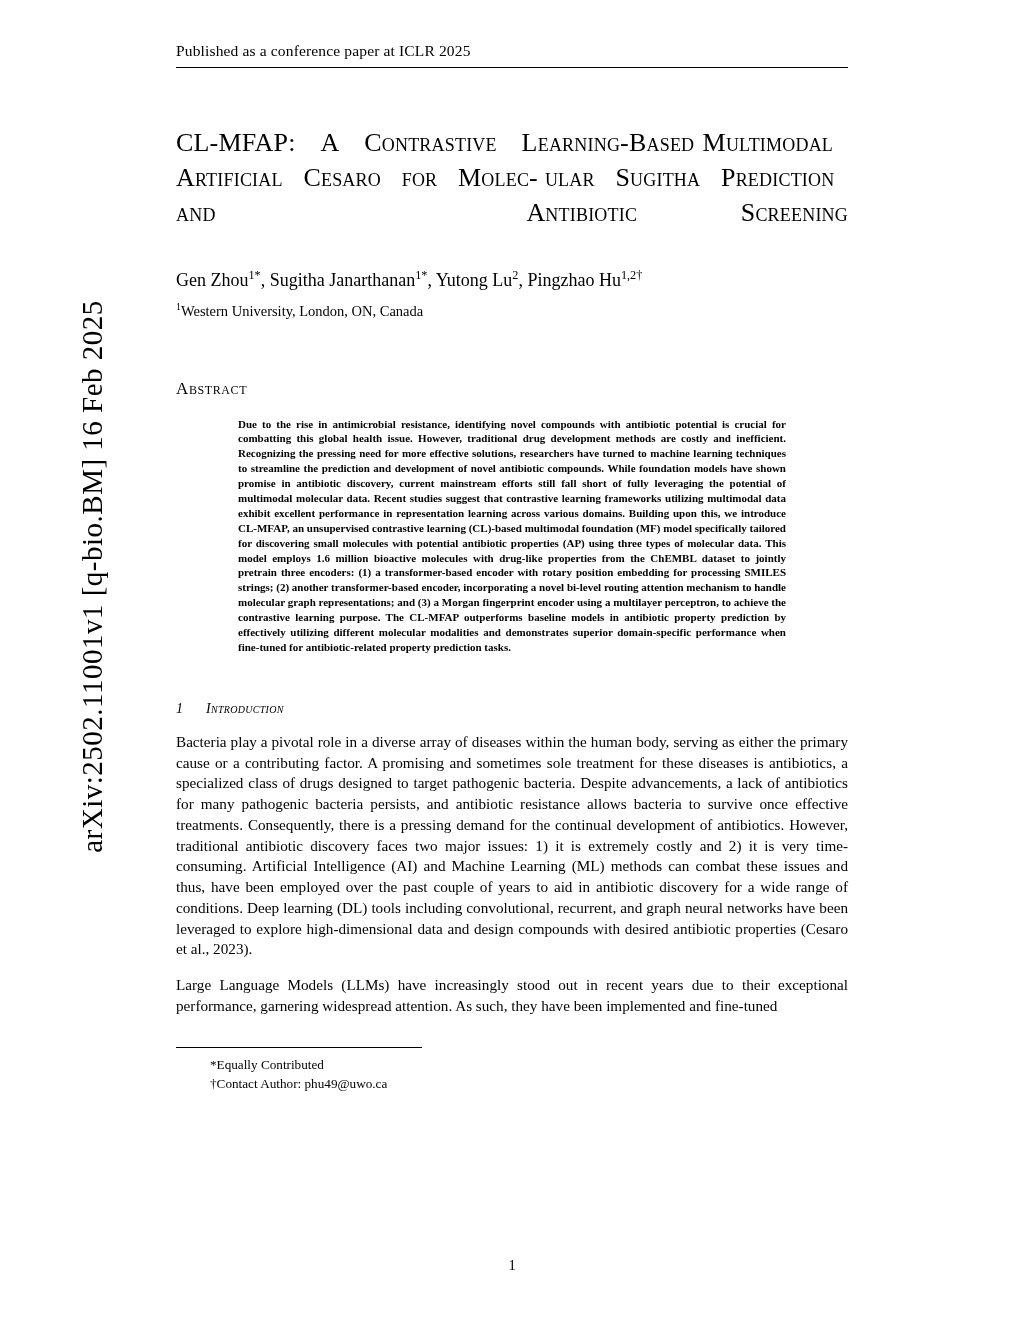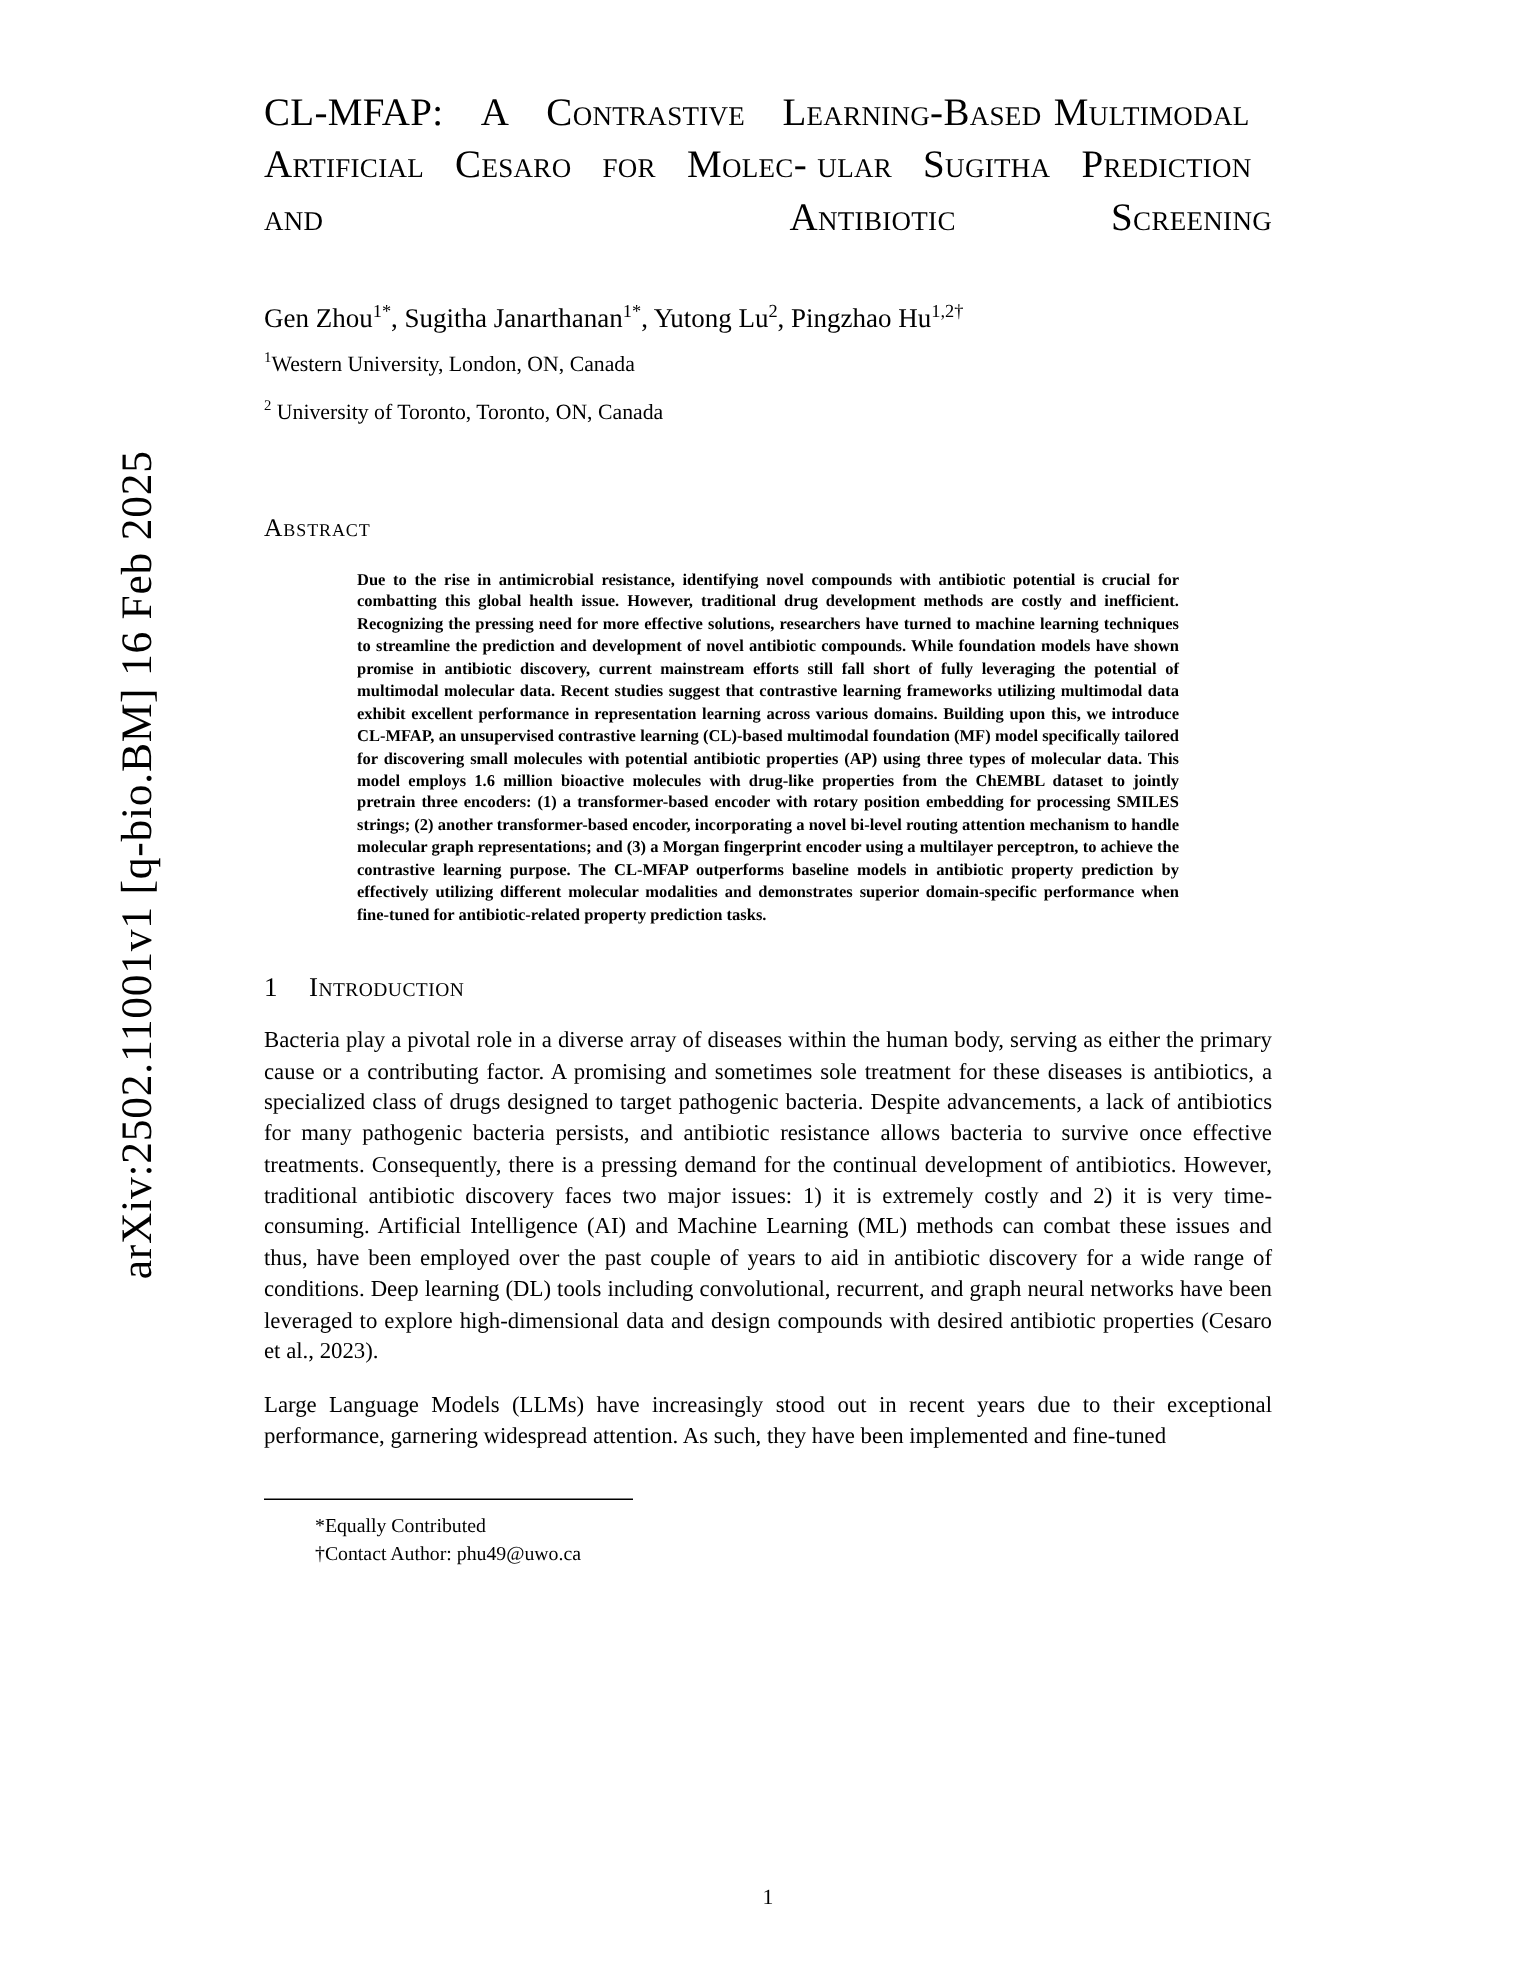--- a/index.html
+++ b/index.html
@@ -82,23 +82,24 @@
   .abstract-body {
     margin: 18px auto 1px auto;
     width: 548px;
     font-size: 11px;
     line-height: 1.355;
     text-align: justify;
     font-weight: bold;
   }
 
   .section-head {
-    margin-top: 30px;
-    font-size: 18px;
+    margin-top: 46px;
+    font-size: 14px;
     letter-spacing: 0.3px;
+    font-style: italic;
   }
   .section-head .num {
     display: inline-block;
     width: 30px;
   }
   .section-head .sc {
     font-variant: small-caps;
   }
 
   .para {
@@ -132,20 +133,21 @@
 </style>
 </head>
 <body>
 
 <div class="page">
 
   <div class="arxiv-stamp">arXiv:2502.11001v1  [q-bio.BM]  16 Feb 2025</div>
 
   <div class="content">
 
+    <div class="runhead">Published as a conference paper at ICLR 2025</div>
 
     <div class="title">
       <span>CL-MFAP:</span>&nbsp;&nbsp;
       <span class="sc">A</span>&nbsp;&nbsp;
       <span class="sc">Contrastive</span>&nbsp;&nbsp;
       <span class="sc">Learning-Based</span>
       <span class="sc">Multimodal</span>&nbsp;&nbsp;
       <span class="sc">Artificial</span>&nbsp;&nbsp;
       <span class="sc">Cesaro</span>&nbsp;&nbsp;
       <span class="sc">for</span>&nbsp;&nbsp;
@@ -161,23 +163,20 @@
     <div class="authors">
       <span>Gen Zhou</span><sup>1*</sup>,
       <span>Sugitha Janarthanan</span><sup>1*</sup>,
       <span>Yutong Lu</span><sup>2</sup>,
       <span>Pingzhao Hu</span><sup>1,2†</sup>
     </div>
 
     <div class="affil">
       <sup>1</sup><span>Western University, London, ON, Canada</span>
     </div>
-    <div class="affil">
-      <sup>2</sup><span> University of Toronto, Toronto, ON, Canada</span>
-    </div>
 
     <div class="abstract-head">Abstract</div>
     <div class="abstract-body">Due to the rise in antimicrobial resistance, identifying novel compounds with antibiotic potential is crucial for combatting this global health issue. However, traditional drug development methods are costly and inefficient. Recognizing the pressing need for more effective solutions, researchers have turned to machine learning techniques to streamline the prediction and development of novel antibiotic compounds. While foundation models have shown promise in antibiotic discovery, current mainstream efforts still fall short of fully leveraging the potential of multimodal molecular data. Recent studies suggest that contrastive learning frameworks utilizing multimodal data exhibit excellent performance in representation learning across various domains. Building upon this, we introduce CL-MFAP, an unsupervised contrastive learning (CL)-based multimodal foundation (MF) model specifically tailored for discovering small molecules with potential antibiotic properties (AP) using three types of molecular data. This model employs 1.6 million bioactive molecules with drug-like properties from the ChEMBL dataset to jointly pretrain three encoders: (1) a transformer-based encoder with rotary position embedding for processing SMILES strings; (2) another transformer-based encoder, incorporating a novel bi-level routing attention mechanism to handle molecular graph representations; and (3) a Morgan fingerprint encoder using a multilayer perceptron, to achieve the contrastive learning purpose. The CL-MFAP outperforms baseline models in antibiotic property prediction by effectively utilizing different molecular modalities and demonstrates superior domain-specific performance when fine-tuned for antibiotic-related property prediction tasks.</div>
 
     <div class="section-head">
       <span class="num">1</span><span class="sc">Introduction</span>
     </div>
 
     <div class="para">Bacteria play a pivotal role in a diverse array of diseases within the human body, serving as either the primary cause or a contributing factor. A promising and sometimes sole treatment for these diseases is antibiotics, a specialized class of drugs designed to target pathogenic bacteria. Despite advancements, a lack of antibiotics for many pathogenic bacteria persists, and antibiotic resistance allows bacteria to survive once effective treatments. Consequently, there is a pressing demand for the continual development of antibiotics. However, traditional antibiotic discovery faces two major issues: 1) it is extremely costly and 2) it is very time-consuming. Artificial Intelligence (AI) and Machine Learning (ML) methods can combat these issues and thus, have been employed over the past couple of years to aid in antibiotic discovery for a wide range of conditions. Deep learning (DL) tools including convolutional, recurrent, and graph neural networks have been leveraged to explore high-dimensional data and design compounds with desired antibiotic properties (Cesaro et al., 2023).</div>
     <div class="para">Large Language Models (LLMs) have increasingly stood out in recent years due to their exceptional performance, garnering widespread attention. As such, they have been implemented and fine-tuned</div>

